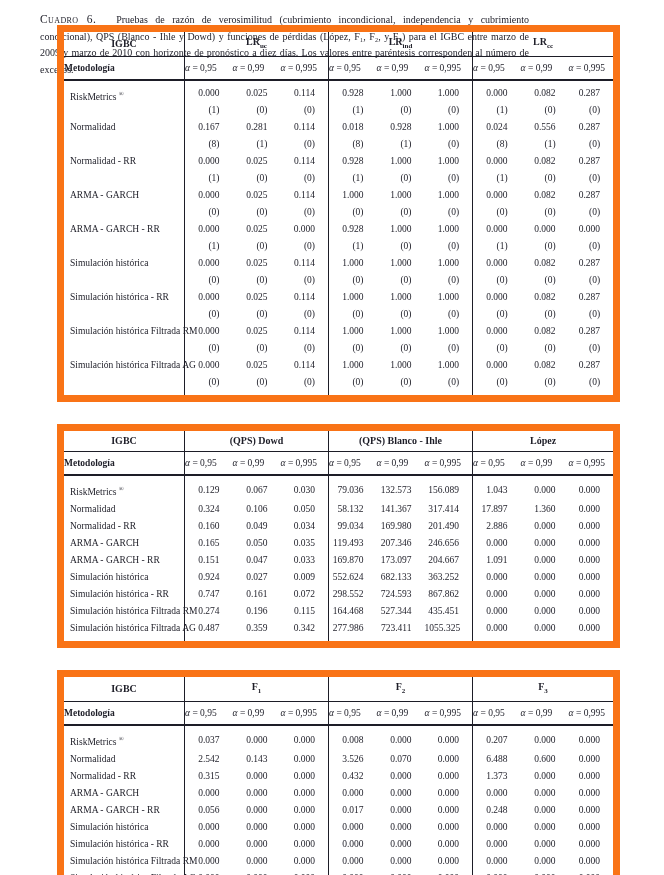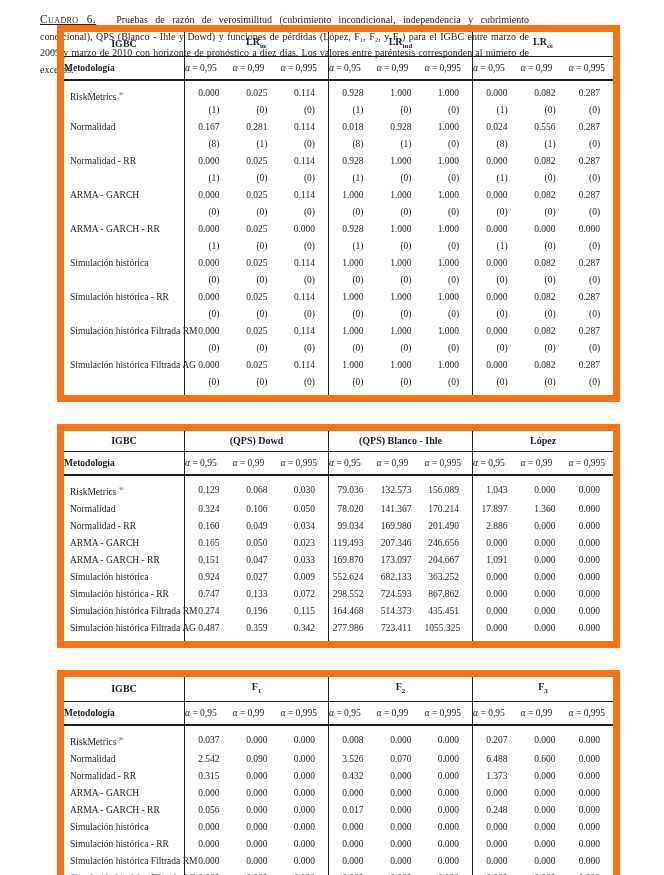--- a/index.html
+++ b/index.html
@@ -44,21 +44,20 @@
   tr.r-alpha i { font-style:italic; font-family:"Liberation Serif", serif; }
   th sub { font-size:7px;text-align:right; }
 
   .caption {
     margin:11px 27px 0 40px; width:489px;
     font-size:10px; line-height:16.5px; text-align:justify;
   }
   .caption-label {
     font-variant:small-caps; font-size:11.5px; letter-spacing:0.4px;
     margin-right:20px;
-    text-decoration:underline;
   }
 </style>
 </head>
 <body>
 
 <div class="page">
   <div class="tables-host" id="tables-host">
       <table class="paper-table">
         <colgroup>
           <col class="c-label">
@@ -332,58 +331,58 @@
             <th class=""><i>α</i> = 0,995</th>
             <th class="gs"><i>α</i> = 0,95</th>
             <th class=""><i>α</i> = 0,99</th>
             <th class=""><i>α</i> = 0,995</th>
           </tr>
         </thead>
         <tbody>
           <tr class="r-val first">
             <td class="lab">RiskMetrics <sup>®</sup></td>
             <td class="n gs">0.129</td>
-            <td class="n">0.068</td>
+            <td class="n">0.067</td>
             <td class="n">0.030</td>
             <td class="n gs">79.036</td>
             <td class="n">132.573</td>
             <td class="n">156.089</td>
             <td class="n gs">1.043</td>
             <td class="n">0.000</td>
             <td class="n">0.000</td>
           </tr>
           <tr class="r-val">
             <td class="lab">Normalidad</td>
             <td class="n gs">0.324</td>
             <td class="n">0.106</td>
             <td class="n">0.050</td>
-            <td class="n gs">78.020</td>
+            <td class="n gs">58.132</td>
             <td class="n">141.367</td>
-            <td class="n">170.214</td>
+            <td class="n">317.414</td>
             <td class="n gs">17.897</td>
             <td class="n">1.360</td>
             <td class="n">0.000</td>
           </tr>
           <tr class="r-val">
             <td class="lab">Normalidad - RR</td>
             <td class="n gs">0.160</td>
             <td class="n">0.049</td>
             <td class="n">0.034</td>
             <td class="n gs">99.034</td>
             <td class="n">169.980</td>
             <td class="n">201.490</td>
             <td class="n gs">2.886</td>
             <td class="n">0.000</td>
             <td class="n">0.000</td>
           </tr>
           <tr class="r-val">
             <td class="lab">ARMA - GARCH</td>
             <td class="n gs">0.165</td>
             <td class="n">0.050</td>
-            <td class="n">0.023</td>
+            <td class="n">0.035</td>
             <td class="n gs">119.493</td>
             <td class="n">207.346</td>
             <td class="n">246.656</td>
             <td class="n gs">0.000</td>
             <td class="n">0.000</td>
             <td class="n">0.000</td>
           </tr>
           <tr class="r-val">
             <td class="lab">ARMA - GARCH - RR</td>
             <td class="n gs">0.151</td>
@@ -404,36 +403,36 @@
             <td class="n gs">552.624</td>
             <td class="n">682.133</td>
             <td class="n">363.252</td>
             <td class="n gs">0.000</td>
             <td class="n">0.000</td>
             <td class="n">0.000</td>
           </tr>
           <tr class="r-val">
             <td class="lab">Simulación histórica - RR</td>
             <td class="n gs">0.747</td>
-            <td class="n">0.133</td>
+            <td class="n">0.161</td>
             <td class="n">0.072</td>
             <td class="n gs">298.552</td>
             <td class="n">724.593</td>
             <td class="n">867.862</td>
             <td class="n gs">0.000</td>
             <td class="n">0.000</td>
             <td class="n">0.000</td>
           </tr>
           <tr class="r-val">
             <td class="lab">Simulación histórica Filtrada RM</td>
             <td class="n gs">0.274</td>
             <td class="n">0.196</td>
             <td class="n">0.115</td>
             <td class="n gs">164.468</td>
-            <td class="n">514.373</td>
+            <td class="n">527.344</td>
             <td class="n">435.451</td>
             <td class="n gs">0.000</td>
             <td class="n">0.000</td>
             <td class="n">0.000</td>
           </tr>
           <tr class="r-val">
             <td class="lab">Simulación histórica Filtrada AG</td>
             <td class="n gs">0.487</td>
             <td class="n">0.359</td>
             <td class="n">0.342</td>
@@ -488,21 +487,21 @@
             <td class="n gs">0.008</td>
             <td class="n">0.000</td>
             <td class="n">0.000</td>
             <td class="n gs">0.207</td>
             <td class="n">0.000</td>
             <td class="n">0.000</td>
           </tr>
           <tr class="r-val">
             <td class="lab">Normalidad</td>
             <td class="n gs">2.542</td>
-            <td class="n">0.090</td>
+            <td class="n">0.143</td>
             <td class="n">0.000</td>
             <td class="n gs">3.526</td>
             <td class="n">0.070</td>
             <td class="n">0.000</td>
             <td class="n gs">6.488</td>
             <td class="n">0.600</td>
             <td class="n">0.000</td>
           </tr>
           <tr class="r-val">
             <td class="lab">Normalidad - RR</td>

